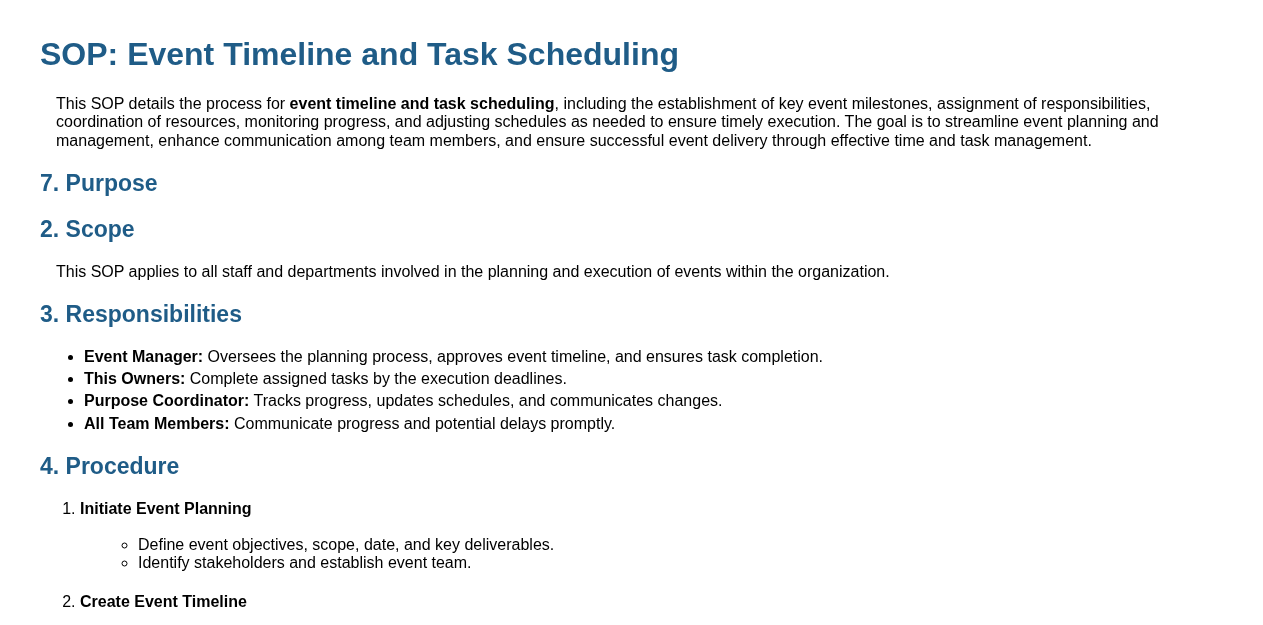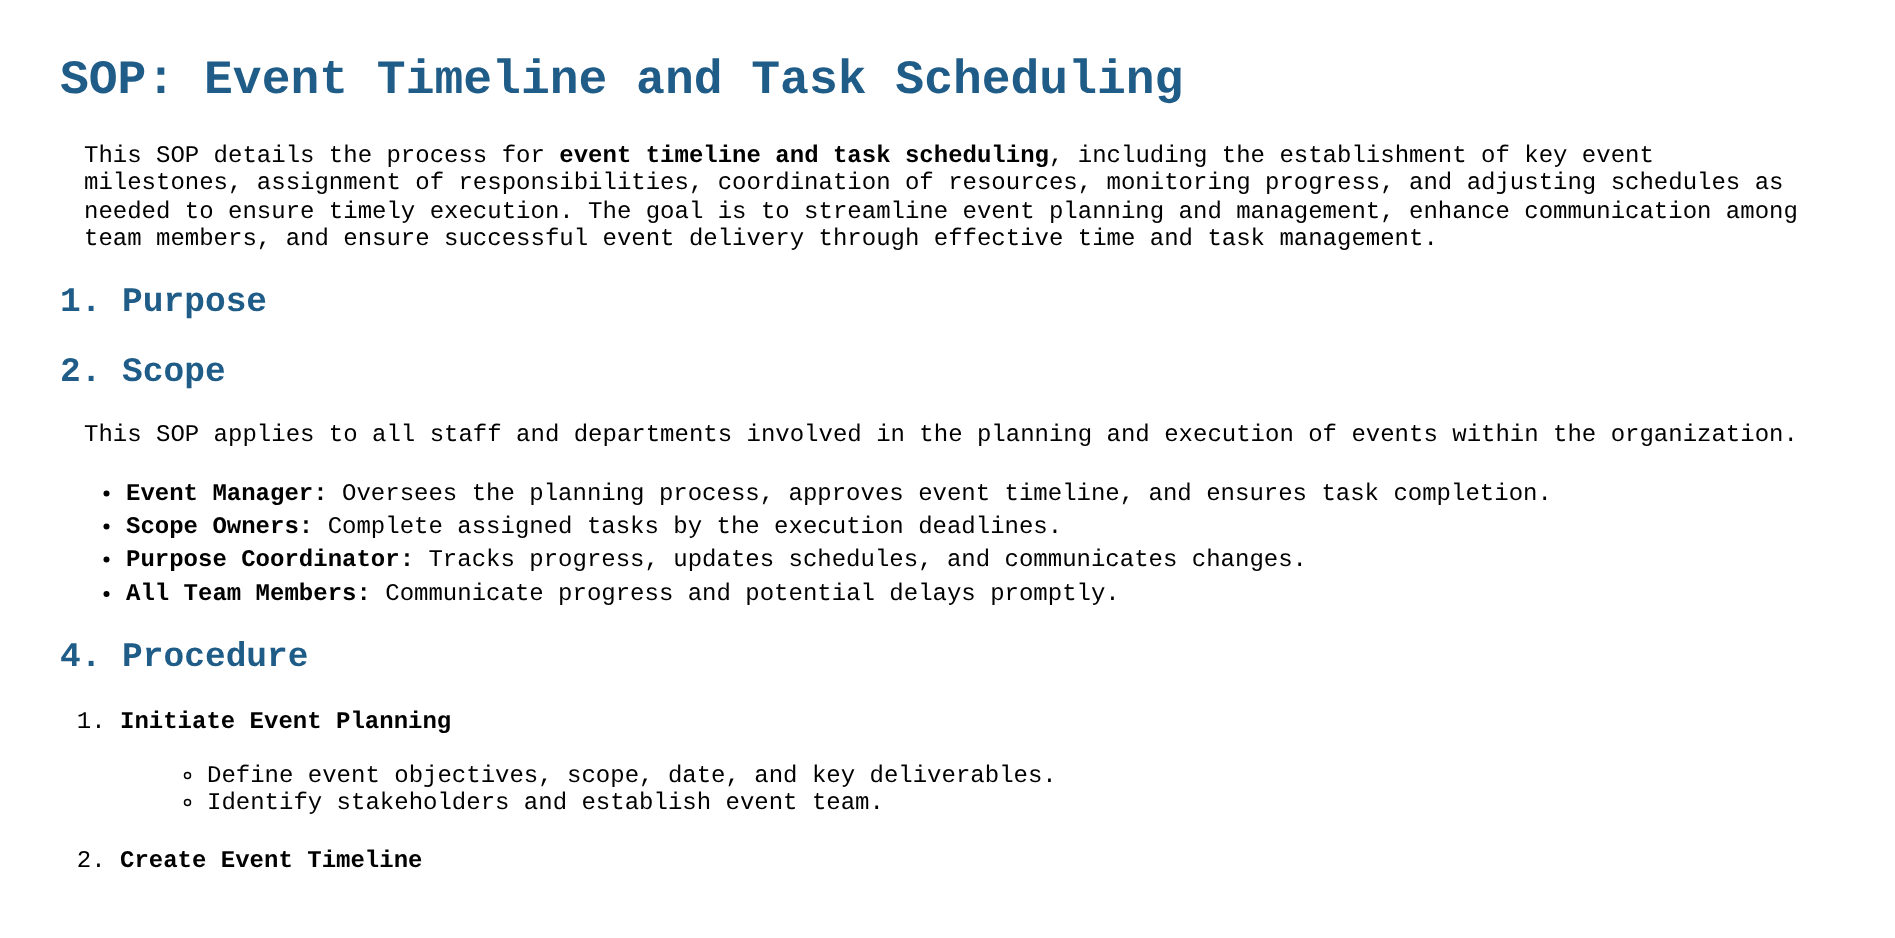--- a/index.html
+++ b/index.html
@@ -8,21 +8,21 @@
   body {
     width: 1263px;
     height: 625px;
     overflow: hidden;
     background: var(--bg-color);
     color: var(--text-color);
     font-family: "Liberation Sans", sans-serif;
     font-size: 16px;
     line-height: 1.15;
   }
-  .page { padding: 20px 40px 0 40px; font-family: Liberation Mono, monospace; }
+  .page { padding: 20px 40px 0 40px; }
   h1.doc-title {
     font-size: 32px;
     font-weight: bold;
     color: var(--heading-color);
     margin: 16px 0 22px 0;
     line-height: 1.15;
   }
   p { margin: 16px 16px; }
   h2.section-heading {
     font-size: 23px;
@@ -54,32 +54,33 @@
 </head>
 <body>
 
 <div class="page">
 
   <h1 class="doc-title">SOP: Event Timeline and Task Scheduling</h1>
 
   <p><span>This SOP details the process for </span><strong>event timeline and task scheduling</strong><span>, including the establishment of key event milestones, assignment of responsibilities, coordination of resources, monitoring progress, and adjusting schedules as needed to ensure timely execution. The goal is to streamline event planning and management, enhance communication among team members, and ensure successful event delivery through effective time and task management.</span></p>
 
   <section>
-    <h2 class="section-heading">1. Purpose</h2>
+    <h2 class="section-heading">7. Purpose</h2>
   </section>
 
   <section>
     <h2 class="section-heading">2. Scope</h2>
     <p>This SOP applies to all staff and departments involved in the planning and execution of events within the organization.</p>
   </section>
 
   <section>
+    <h2 class="section-heading">3. Responsibilities</h2>
     <ul class="resp-list">
       <li><strong>Event Manager:</strong><span> Oversees the planning process, approves event timeline, and ensures task completion.</span></li>
-      <li><strong>Scope Owners:</strong><span> Complete assigned tasks by the execution deadlines.</span></li>
+      <li><strong>This Owners:</strong><span> Complete assigned tasks by the execution deadlines.</span></li>
       <li><strong>Purpose Coordinator:</strong><span> Tracks progress, updates schedules, and communicates changes.</span></li>
       <li><strong>All Team Members:</strong><span> Communicate progress and potential delays promptly.</span></li>
     </ul>
   </section>
 
   <section>
     <h2 class="section-heading">4. Procedure</h2>
     <ol class="steps">
       <li>
         <strong>Initiate Event Planning</strong>

